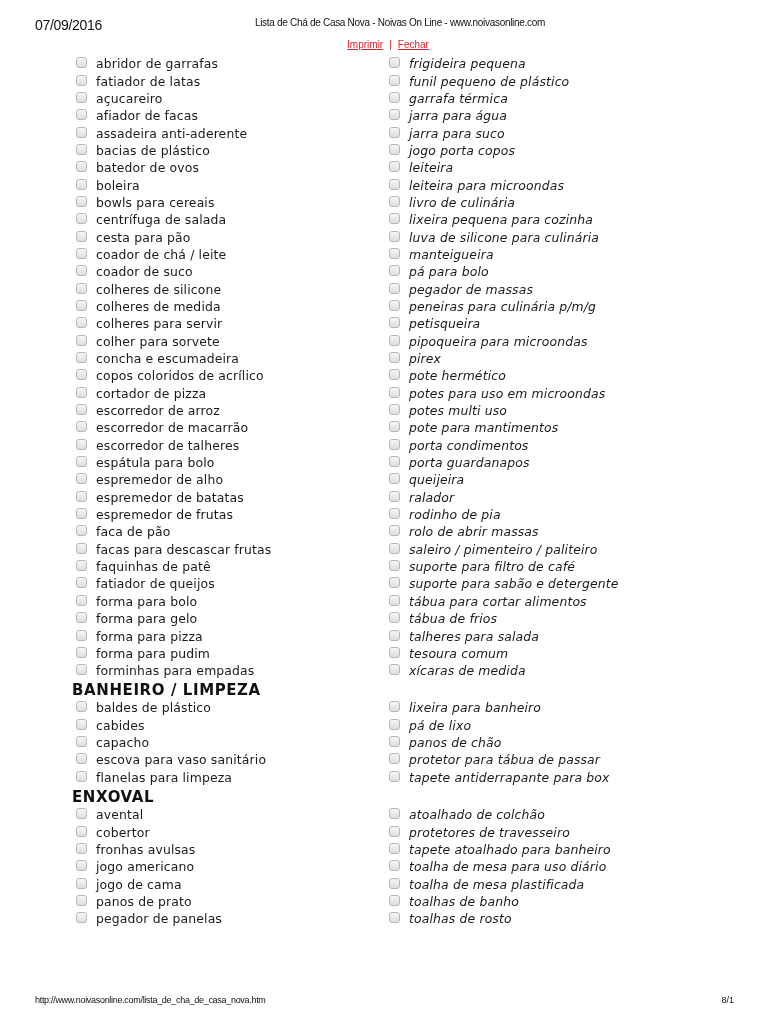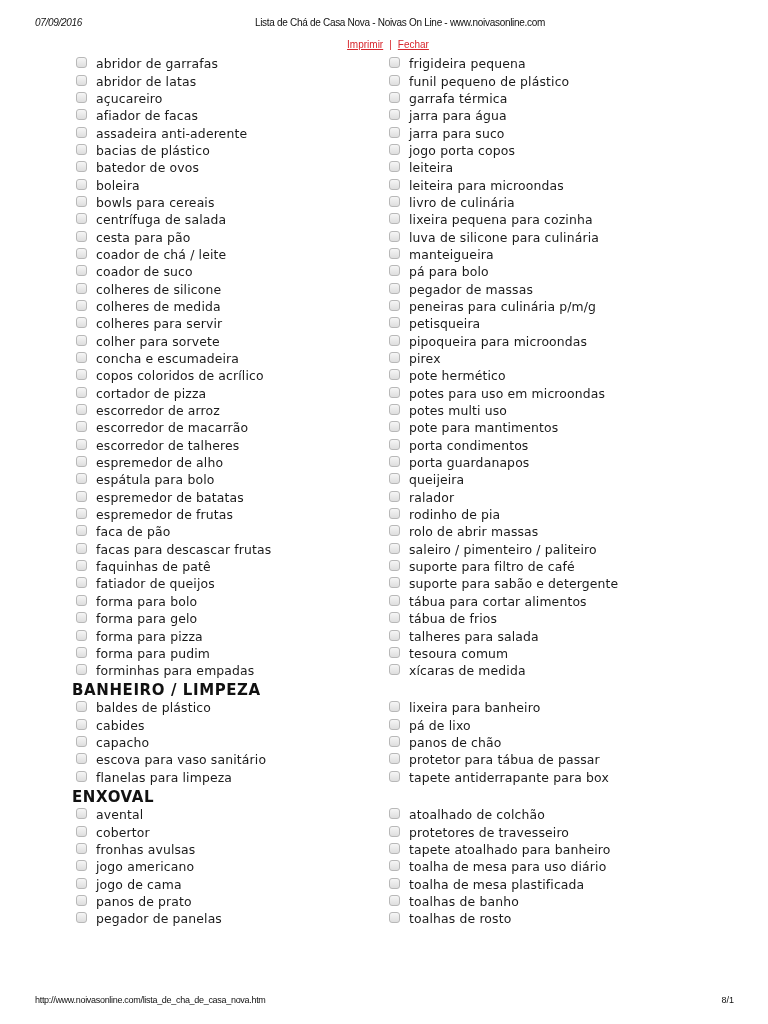--- a/index.html
+++ b/index.html
@@ -1,26 +1,26 @@
 <!DOCTYPE html>
 <html><head>
 <meta charset="utf-8">
 <style>
   html, body { margin: 0; padding: 0; background: #ffffff; }
   body { width: 768px; height: 1024px; position: relative; overflow: hidden;
          font-family: "DejaVu Sans", sans-serif; color: #1a1a1a; }
-  .hdr-date { position: absolute; left: 35px; top: 17px; font-family: "Liberation Sans", sans-serif; font-size: 10px; letter-spacing: -0.3px; color: #111; font-style: italic; }
+  .hdr-date { position: absolute; left: 35px; top: 17px; font-family: "Liberation Sans", sans-serif; font-size: 14px; letter-spacing: -0.3px; color: #111; }
   .hdr-title { position: absolute; left: 0; width: 768px; top: 17px; text-align: center; font-family: "Liberation Sans", sans-serif; font-size: 10px; letter-spacing: -0.3px; color: #111; padding-left: 16px; }
   .actions { position: absolute; left: 4px; width: 768px; top: 39px; text-align: center; font-family: "Liberation Sans", sans-serif; font-size: 10px; }
   .actions a { color: #d8262c; text-decoration: underline; cursor: pointer; }
   .actions .sep { color: #d8262c; margin: 0 6px; }
   .section { position: absolute; left: 0; width: 768px; }
   .col { position: absolute; top: 0; }
   .col.left { left: 76px; text-align: center; }
-  .col.right { left: 389px; }
+  .col.right { left: 389px; font-style: italic; }
   .item { height: 17.35px; display: flex; align-items: center; white-space: nowrap; font-size: 12.4px; letter-spacing: 0.15px; cursor: pointer; }
   .cb { width: 11px; height: 11px; border: 1px solid #b8b8b8; border-radius: 3px; background: linear-gradient(#f6f6f6, #dedede); box-sizing: border-box; margin-right: 9px; flex: none; position: relative; top: -1px; }
   .sec-title { position: absolute; left: 72px; font-size: 15px; font-weight: bold; letter-spacing: 0.6px; color: #111; }
   .ftr-url { position: absolute; left: 35px; top: 995px; font-family: "Liberation Sans", sans-serif; font-size: 9px; letter-spacing: -0.3px; color: #111; }
   .ftr-page { position: absolute; right: 34px; top: 995px; font-family: "Liberation Sans", sans-serif; font-size: 9px; color: #111; }
 </style>
 </head>
 <body>
 
 <div class="hdr-date">07/09/2016</div>
@@ -31,21 +31,21 @@
 </div>
 
 <div class="section" id="sec-cozinha" style="top:55px;">
   <div class="col left">
       <div class="item">
         <span class="cb"></span>
         <span>abridor de garrafas</span>
       </div>
       <div class="item">
         <span class="cb"></span>
-        <span>abridor de latas</span>
+        <span>fatiador de latas</span>
       </div>
       <div class="item">
         <span class="cb"></span>
         <span>açucareiro</span>
       </div>
       <div class="item">
         <span class="cb"></span>
         <span>afiador de facas</span>
       </div>
       <div class="item">
@@ -119,25 +119,25 @@
       <div class="item">
         <span class="cb"></span>
         <span>escorredor de macarrão</span>
       </div>
       <div class="item">
         <span class="cb"></span>
         <span>escorredor de talheres</span>
       </div>
       <div class="item">
         <span class="cb"></span>
+        <span>espátula para bolo</span>
+      </div>
+      <div class="item">
+        <span class="cb"></span>
         <span>espremedor de alho</span>
-      </div>
-      <div class="item">
-        <span class="cb"></span>
-        <span>espátula para bolo</span>
       </div>
       <div class="item">
         <span class="cb"></span>
         <span>espremedor de batatas</span>
       </div>
       <div class="item">
         <span class="cb"></span>
         <span>espremedor de frutas</span>
       </div>
       <div class="item">

